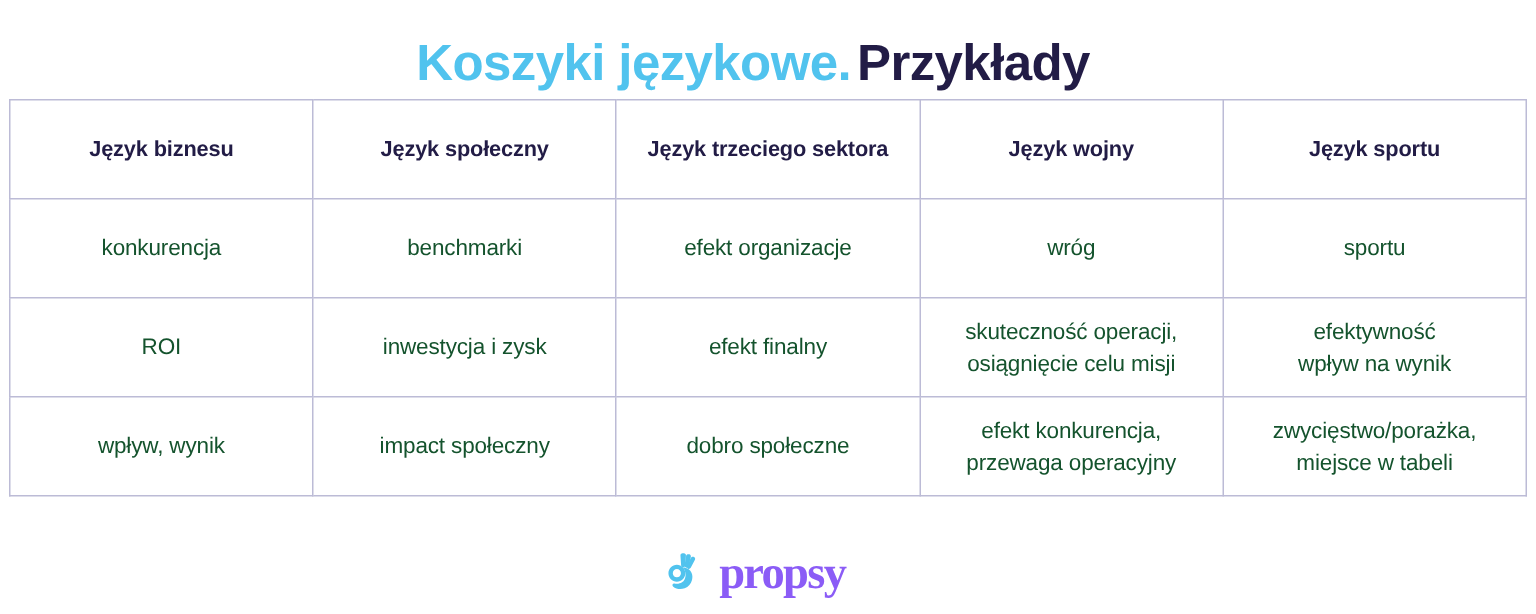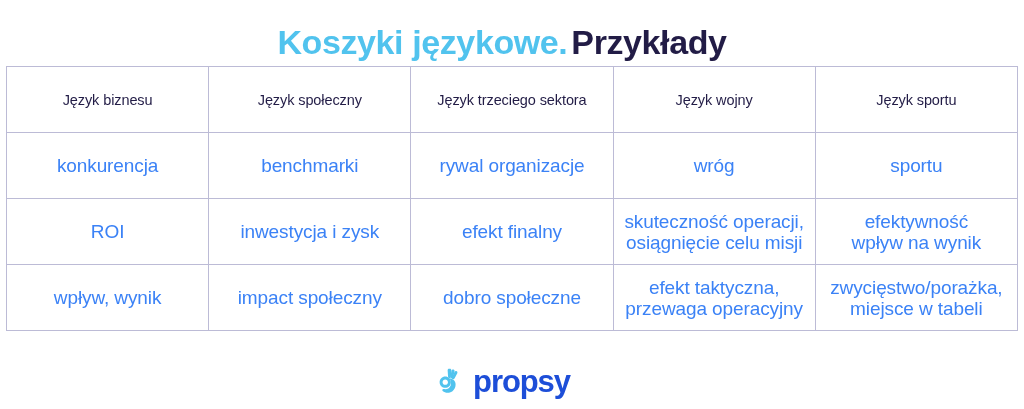--- a/index.html
+++ b/index.html
@@ -61,28 +61,28 @@
     text-align: center;
     vertical-align: middle;
     padding: 4px 8px;
     box-sizing: border-box;
     width: 20%;
   }
   table.lang-table th {
     height: 66px;
     color: #221c46;
     font-size: 14.5px;
-    font-weight: normal;
+    font-weight: bold;
     letter-spacing: -0.1px;
     line-height: 18px;
   }
   table.lang-table td {
     height: 66px;
-    color: #3b82f6;
-    font-size: 19px;
+    color: #14532d;
+    font-size: 15px;
     font-weight: normal;
     line-height: 21px;
     letter-spacing: -0.1px;
   }
   .cell-line {
     display: block;
   }
 
   
   .footer {
@@ -97,24 +97,24 @@
     height: 40px;
   }
   .logo-mark {
     width: 30px;
     height: 30px;
     display: block;
   }
   .logo-text {
     font-size: 31px;
     font-weight: bold;
-    color: #1d4ed8;
+    color: #8b5cf6;
     letter-spacing: -1.1px;
     line-height: 31px;
-    font-family: Liberation Sans, sans-serif;
+    font-family: Liberation Serif, serif;
   }
 </style>
 </head>
 <body>
 
 <div class="slide">
 
   <div class="title-wrap">
     <div class="title">
       <span class="accent">Koszyki językowe.</span><span class="strong">Przykłady</span>
@@ -134,21 +134,21 @@
       </thead>
       <tbody>
         <tr>
           <td>
             <span class="cell-line">konkurencja</span>
           </td>
           <td>
             <span class="cell-line">benchmarki</span>
           </td>
           <td>
-            <span class="cell-line">rywal organizacje</span>
+            <span class="cell-line">efekt organizacje</span>
           </td>
           <td>
             <span class="cell-line">wróg</span>
           </td>
           <td>
             <span class="cell-line">sportu</span>
           </td>
         </tr>
         <tr>
           <td>
@@ -173,21 +173,21 @@
           <td>
             <span class="cell-line">wpływ, wynik</span>
           </td>
           <td>
             <span class="cell-line">impact społeczny</span>
           </td>
           <td>
             <span class="cell-line">dobro społeczne</span>
           </td>
           <td>
-            <span class="cell-line">efekt taktyczna,</span>
+            <span class="cell-line">efekt konkurencja,</span>
             <span class="cell-line">przewaga operacyjny</span>
           </td>
           <td>
             <span class="cell-line">zwycięstwo/porażka,</span>
             <span class="cell-line">miejsce w tabeli</span>
           </td>
         </tr>
       </tbody>
     </table>
   </div>

